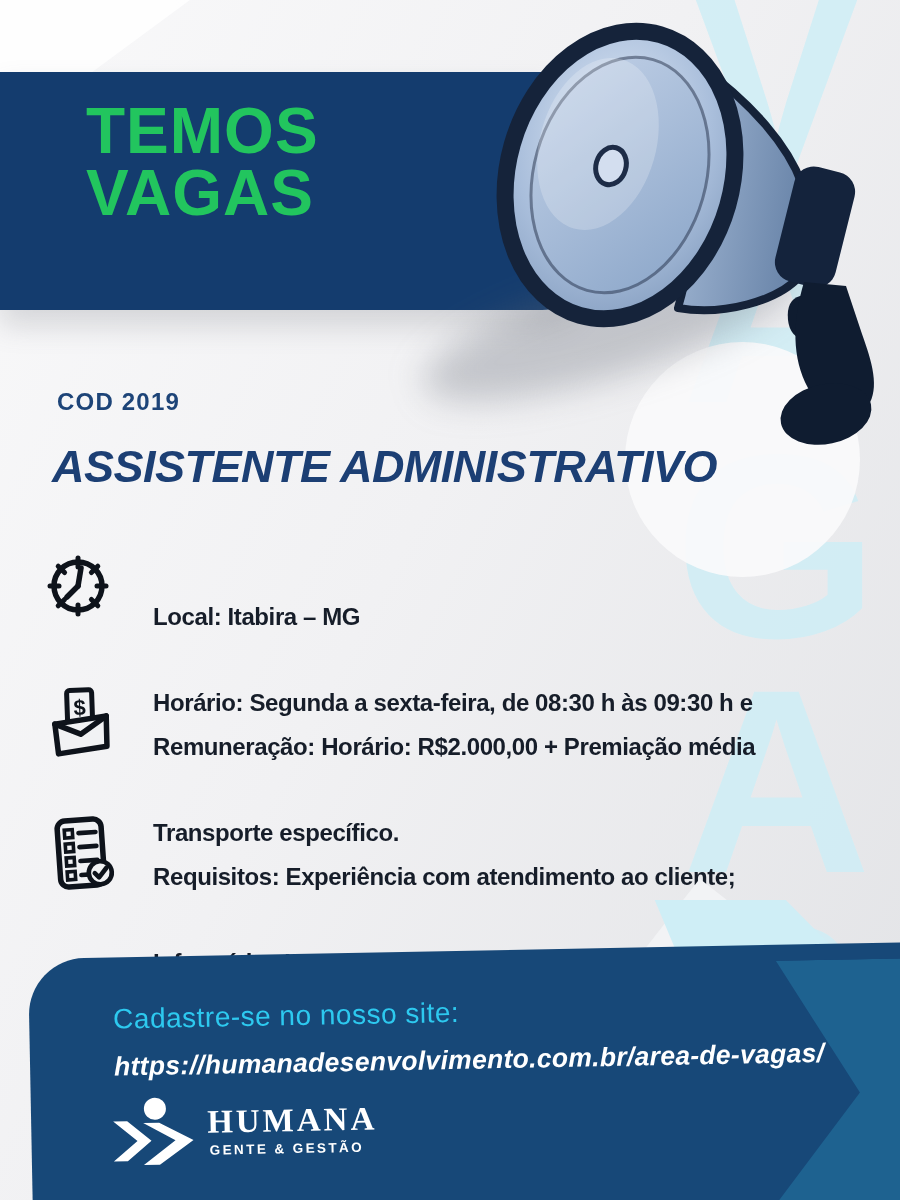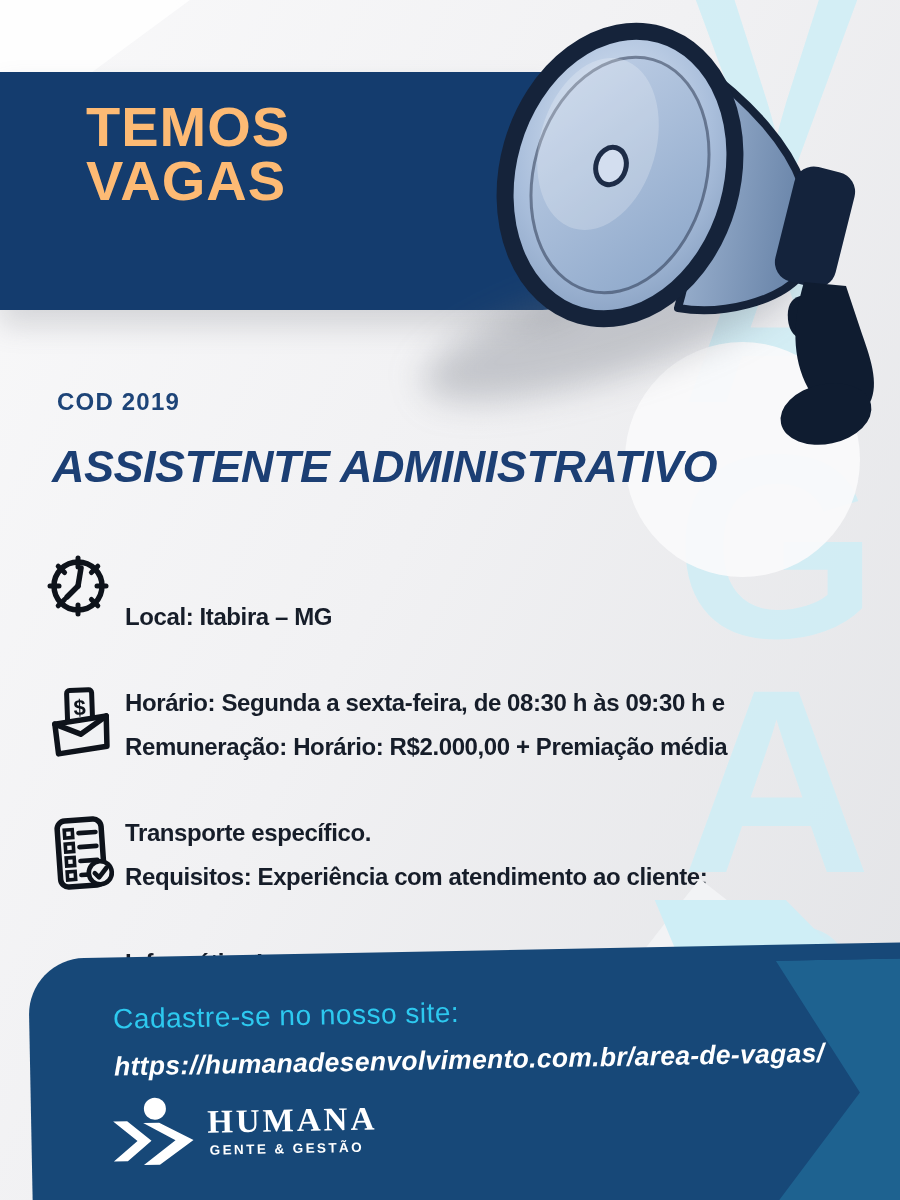--- a/index.html
+++ b/index.html
@@ -19,36 +19,36 @@
   }
   .bg-circle { position:absolute; left:625px; top:342px; width:235px; height:235px;
     border-radius:50%; background:rgba(250,250,251,.92); z-index:0; }
   .mega-shadow { position:absolute; left:415px; top:280px; width:390px; height:96px;
     background:rgba(100,106,118,.32); border-radius:50%;
     transform:rotate(-17deg); filter:blur(17px); z-index:2; }
   
   .top-banner { position:absolute; left:0; top:72px; width:588px; height:238px;
     background:#143c6e; border-radius:0 46px 46px 0; z-index:1;
     box-shadow:0 16px 28px rgba(98,104,116,.22); }
-  .headline { margin:28px 0 4px 86px; font-size:56px; font-weight:800; line-height:.97;
-    letter-spacing:1px; color:#fdba74; }
+  .headline { margin:28px 0 4px 86px; font-size:64px; font-weight:800; line-height:.97;
+    letter-spacing:1px; color:#22c55e; }
   
   .megaphone { position:absolute; left:448px; top:-14px; z-index:3; }
   
   .job-code { position:absolute; left:57px; top:388px; font-size:24px; font-weight:600;
     letter-spacing:1.2px; color:#1d4478; z-index:4; }
   .job-title { position:absolute; left:52px; top:424px; width:760px; font-size:45px;
     font-style:italic; font-weight:800; letter-spacing:-.5px; color:#1c3f74;
     white-space:nowrap; z-index:4;margin-top:17px; }
   .job-subtitle { position:absolute; left:55px; top:477px; width:753px; text-align:right;
     font-size:33px; font-style:italic; font-weight:800; color:#1c3f74; z-index:4; }
   
   .detail { position:absolute; left:45px; width:830px; z-index:4; }
   .detail .d-icon { position:absolute; left:0; top:6px; }
-  .detail .lines { margin-left:80px; font-size:24px; font-weight:700; color:#161d29;
+  .detail .lines { margin-left:108px; font-size:24px; font-weight:700; color:#161d29;
     line-height:28.5px; letter-spacing:-.4px; white-space:pre; }
   .row-1 { top:546px; } .row-2 { top:676px; } .row-3 { top:806px; }
   
   .pale-chevron { position:absolute; left:565px; top:900px; width:345px; height:300px;
     background:#cfeef6; z-index:4;
     clip-path:polygon(26% 0,64% 0,100% 42%,100% 100%,55% 100%,0 100%,42% 44%); }
   .pale-stripe { position:absolute; left:628px; top:872px; width:52px; height:215px;
     background:#f2f3f5; transform:rotate(38deg); z-index:4; }
   .footer { position:absolute; left:28px; top:958px; width:960px; height:300px;
     background:#174878; border-radius:56px 0 0 0; z-index:5; overflow:hidden;

